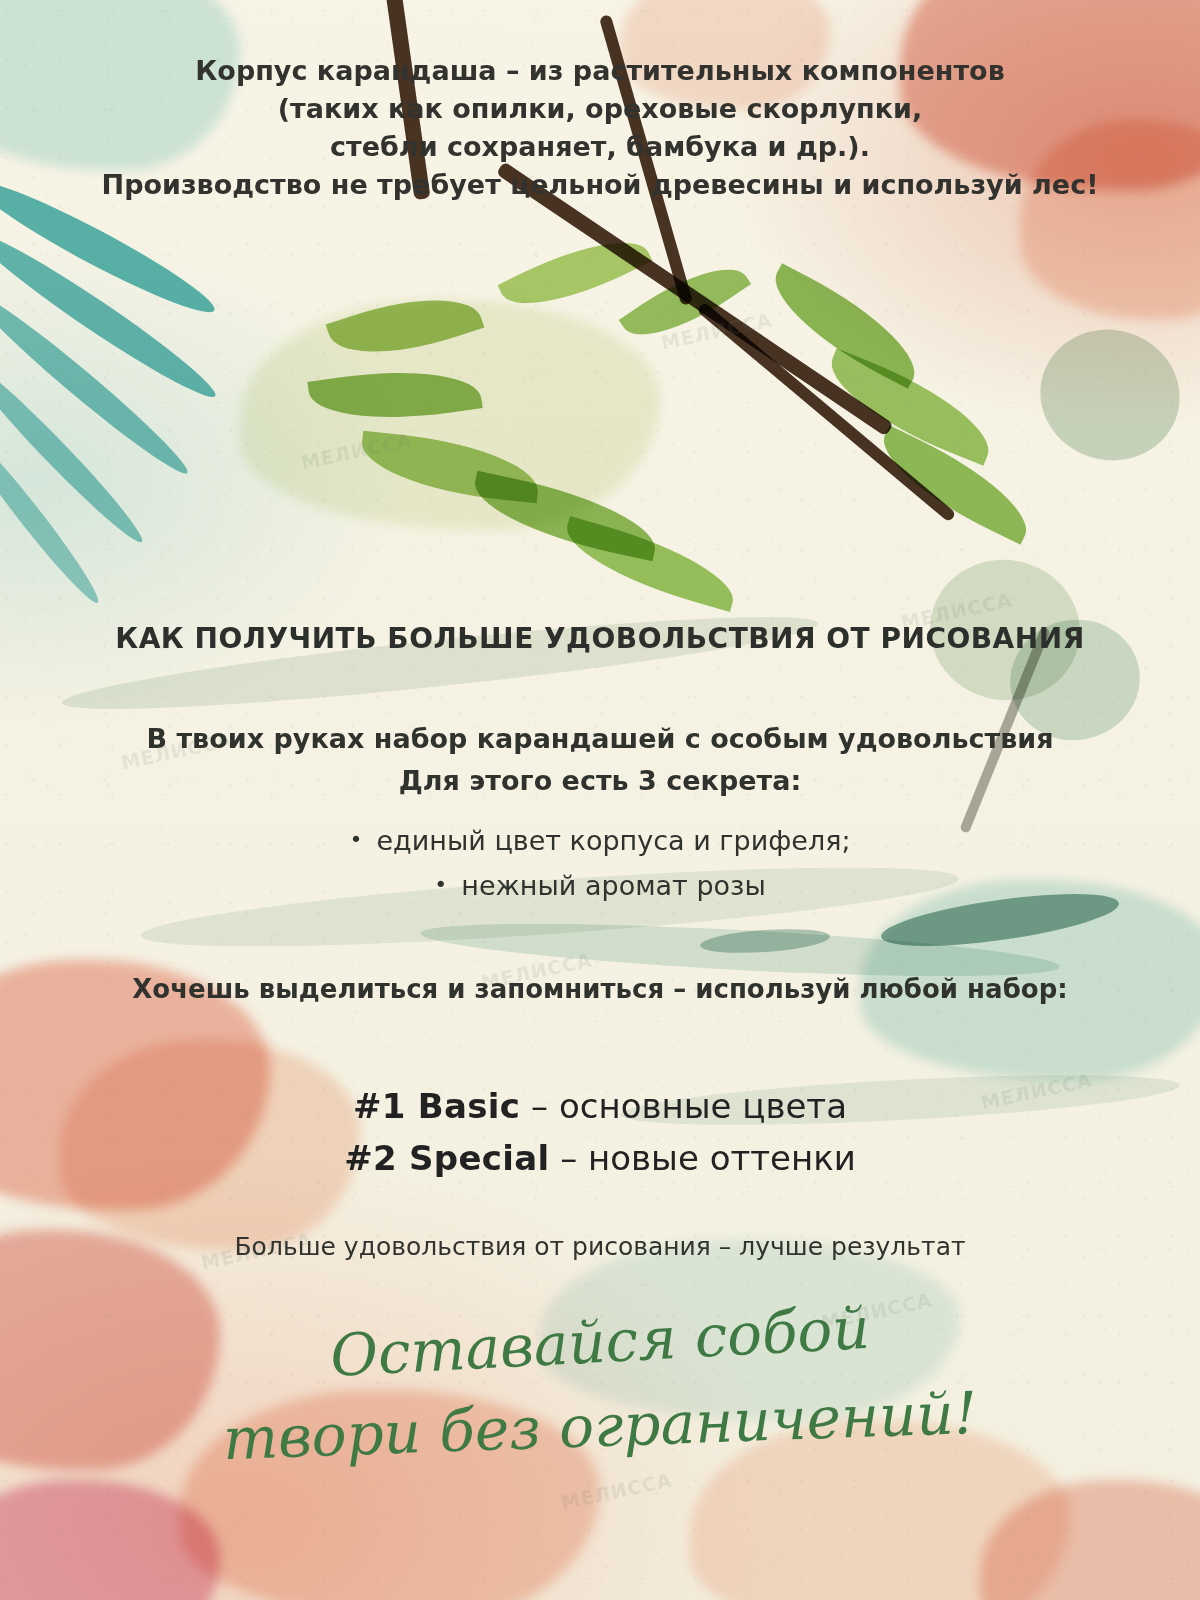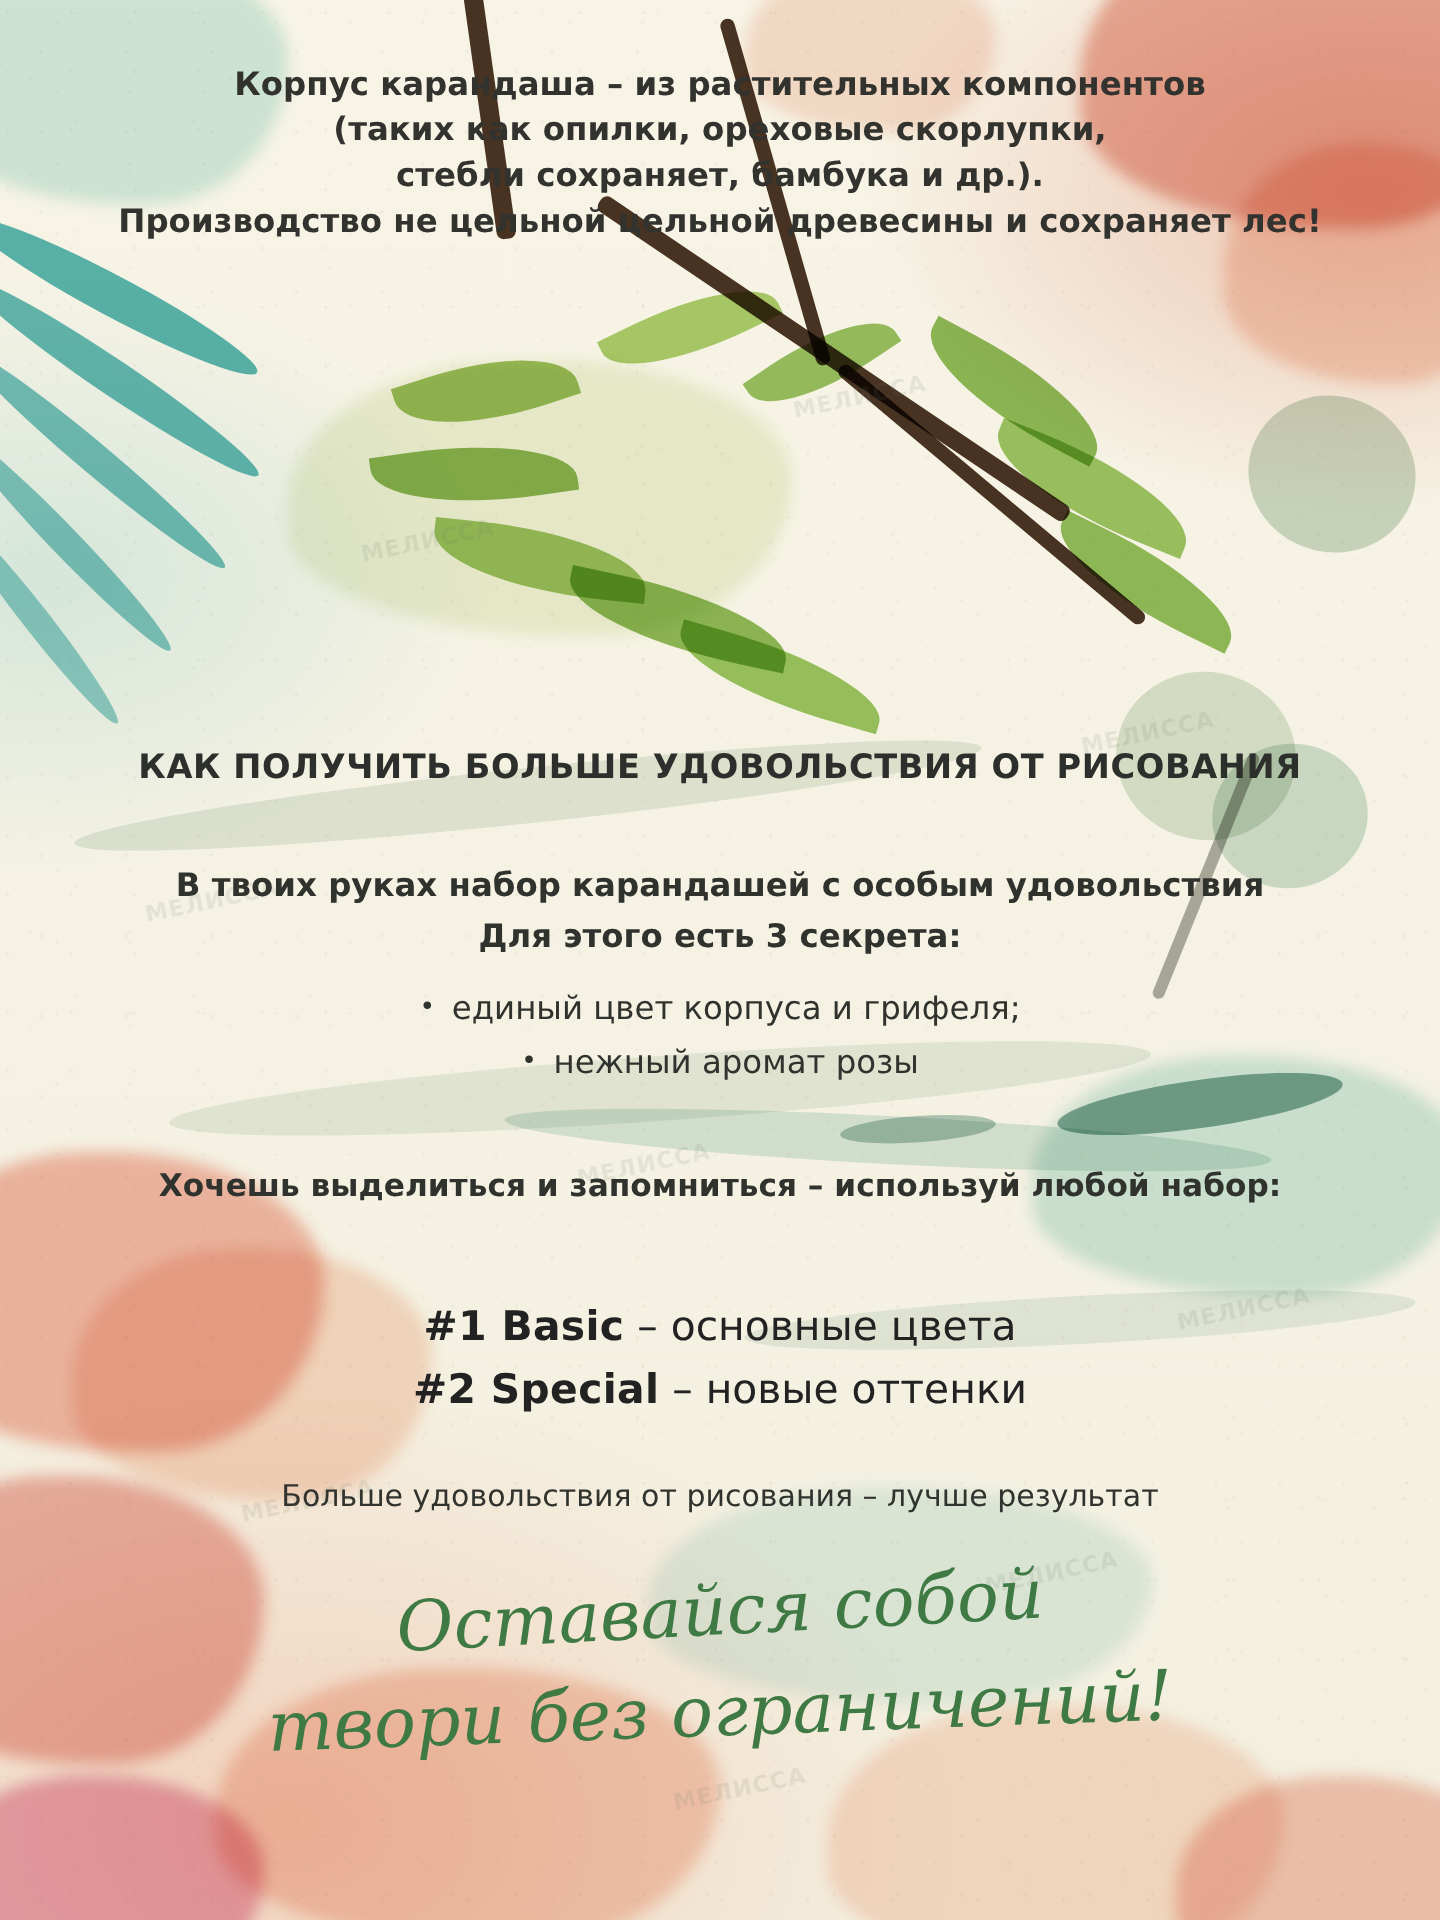--- a/index.html
+++ b/index.html
@@ -273,21 +273,21 @@
       <div class="wm" style="left:560px;top:1480px;">МЕЛИССА</div>
     </div>
   </div>
 
   <div class="content">
 
     <div class="intro">
       <div>Корпус карандаша – из растительных компонентов</div>
       <div>(таких как опилки, ореховые скорлупки,</div>
       <div>стебли сохраняет, бамбука и др.).</div>
-      <div>Производство не цельной цельной древесины и сохраняет лес!</div>
+      <div>Производство не требует цельной древесины и используй лес!</div>
     </div>
 
     <div class="section-title">КАК ПОЛУЧИТЬ БОЛЬШЕ УДОВОЛЬСТВИЯ ОТ РИСОВАНИЯ</div>
 
     <div class="lead">
       <div>В твоих руках набор карандашей с особым удовольствия</div>
       <div>Для этого есть 3 секрета:</div>
     </div>
 
     <div class="secrets">

